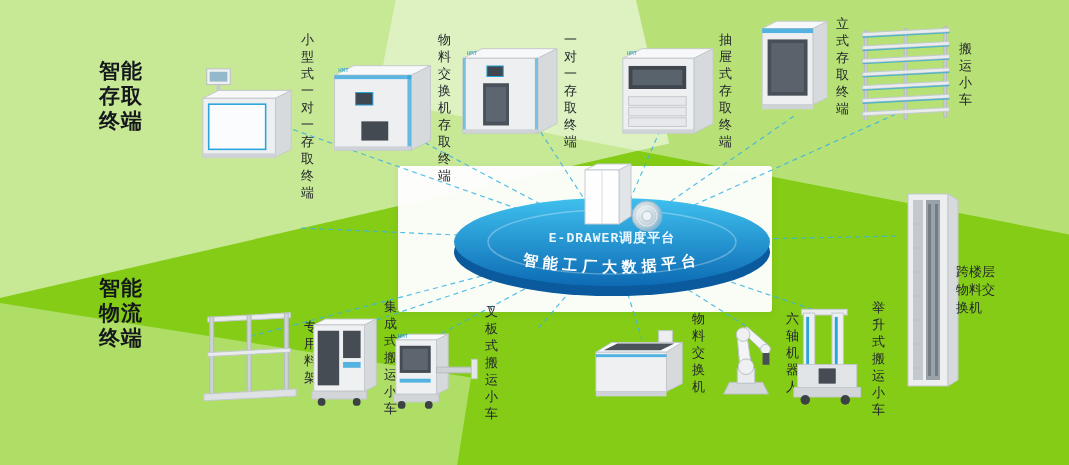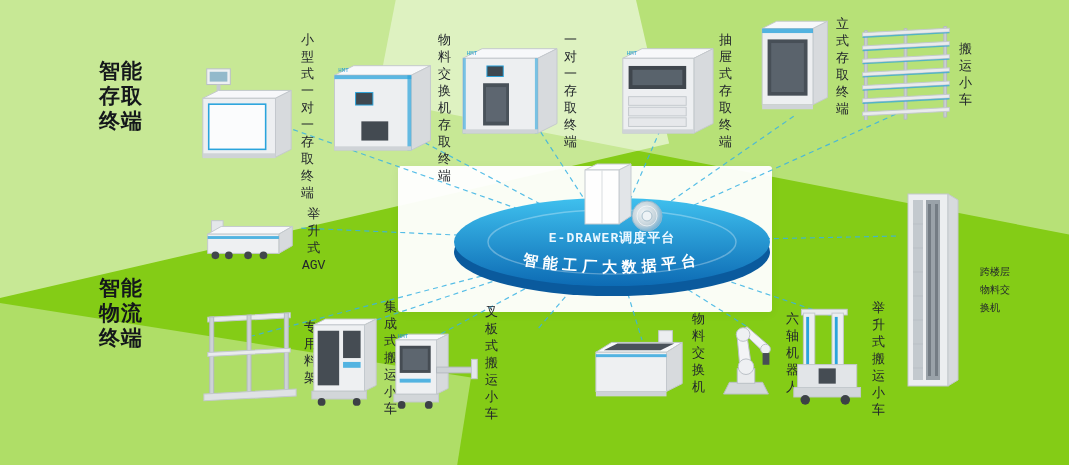--- a/index.html
+++ b/index.html
@@ -31,22 +31,22 @@
   .agv{left:198px;top:202px;width:108px}
   .agv .icon-wrap{height:50px}
   .b1{left:198px;top:300px;width:108px}
   .b2{left:306px;top:295px;width:80px}
   .b3{left:390px;top:300px;width:95px}
   .b4{left:494px;top:300px;width:86px}
   .b5{left:590px;top:300px;width:104px}
   .b6{left:706px;top:300px;width:80px}
   .b7{left:790px;top:296px;width:84px}
   .tower-icon{position:absolute;left:904px;top:190px;z-index:3}
-  .tower-label{position:absolute;left:980px;top:264px;width:48px;z-index:3;
-               font-size:10px;color:#23272c;line-height:18px}
+  .tower-label{position:absolute;left:956px;top:264px;width:48px;z-index:3;
+               font-size:13px;color:#23272c;line-height:18px}
   .tower-label span{display:block}
   .disc{position:absolute;left:447px;top:160px;z-index:3}
   svg{display:block}
 </style>
 </head>
 <body>
 
 <div class="stage">
   <div class="bg-deco bg1"></div>
   <div class="bg-deco bg2"></div>
@@ -206,38 +206,20 @@
             <rect x="8" y="94" width="92" height="4" fill="#e9ebed" stroke="#c3c8cd"></rect>
           </g>
         </g>
       </svg>
     </div>
     <div class="dev-label">
       <span>搬运小车</span>
     </div>
   </div>
 
-  <div class="device agv">
-    <div class="icon-wrap">
-      <svg width="104" height="50" viewBox="0 0 104 52">
-        <rect x="12" y="8" width="12" height="14" fill="#e4e7ea" stroke="#c3c8cd"></rect>
-        <polygon points="8,22 22,14 96,14 82,22" fill="#f7f8fa" stroke="#c3c8cd"></polygon>
-        <polygon points="82,22 96,14 96,34 82,42" fill="#d7dadd" stroke="#c3c8cd"></polygon>
-        <rect x="8" y="22" width="74" height="20" fill="#eef0f2" stroke="#c3c8cd"></rect>
-        <rect x="8" y="24" width="74" height="3" fill="#2aa4dc" opacity=".8"></rect>
-        <circle cx="16" cy="44" r="4" fill="#41464b"></circle>
-        <circle cx="30" cy="44" r="4" fill="#41464b"></circle>
-        <circle cx="50" cy="44" r="4" fill="#41464b"></circle>
-        <circle cx="66" cy="44" r="4" fill="#41464b"></circle>
-      </svg>
-    </div>
-    <div class="dev-label">
-      <span>举升式AGV</span>
-    </div>
-  </div>
 
   <div class="tower-icon">
     <svg width="58" height="202" viewBox="0 0 58 202">
       <rect x="4" y="4" width="40" height="192" fill="#eceef0" stroke="#c3c8cd"></rect>
       <polygon points="44,4 54,10 54,190 44,196" fill="#d7dadd" stroke="#c3c8cd"></polygon>
       <rect x="9" y="10" width="10" height="180" fill="#c3c9ce"></rect>
       <rect x="22" y="10" width="14" height="180" fill="#9aa2a9"></rect>
       <rect x="24" y="14" width="3" height="172" fill="#747c84"></rect>
       <rect x="31" y="14" width="3" height="172" fill="#747c84"></rect>
       <g stroke="#b9bfc5" stroke-width="1">

